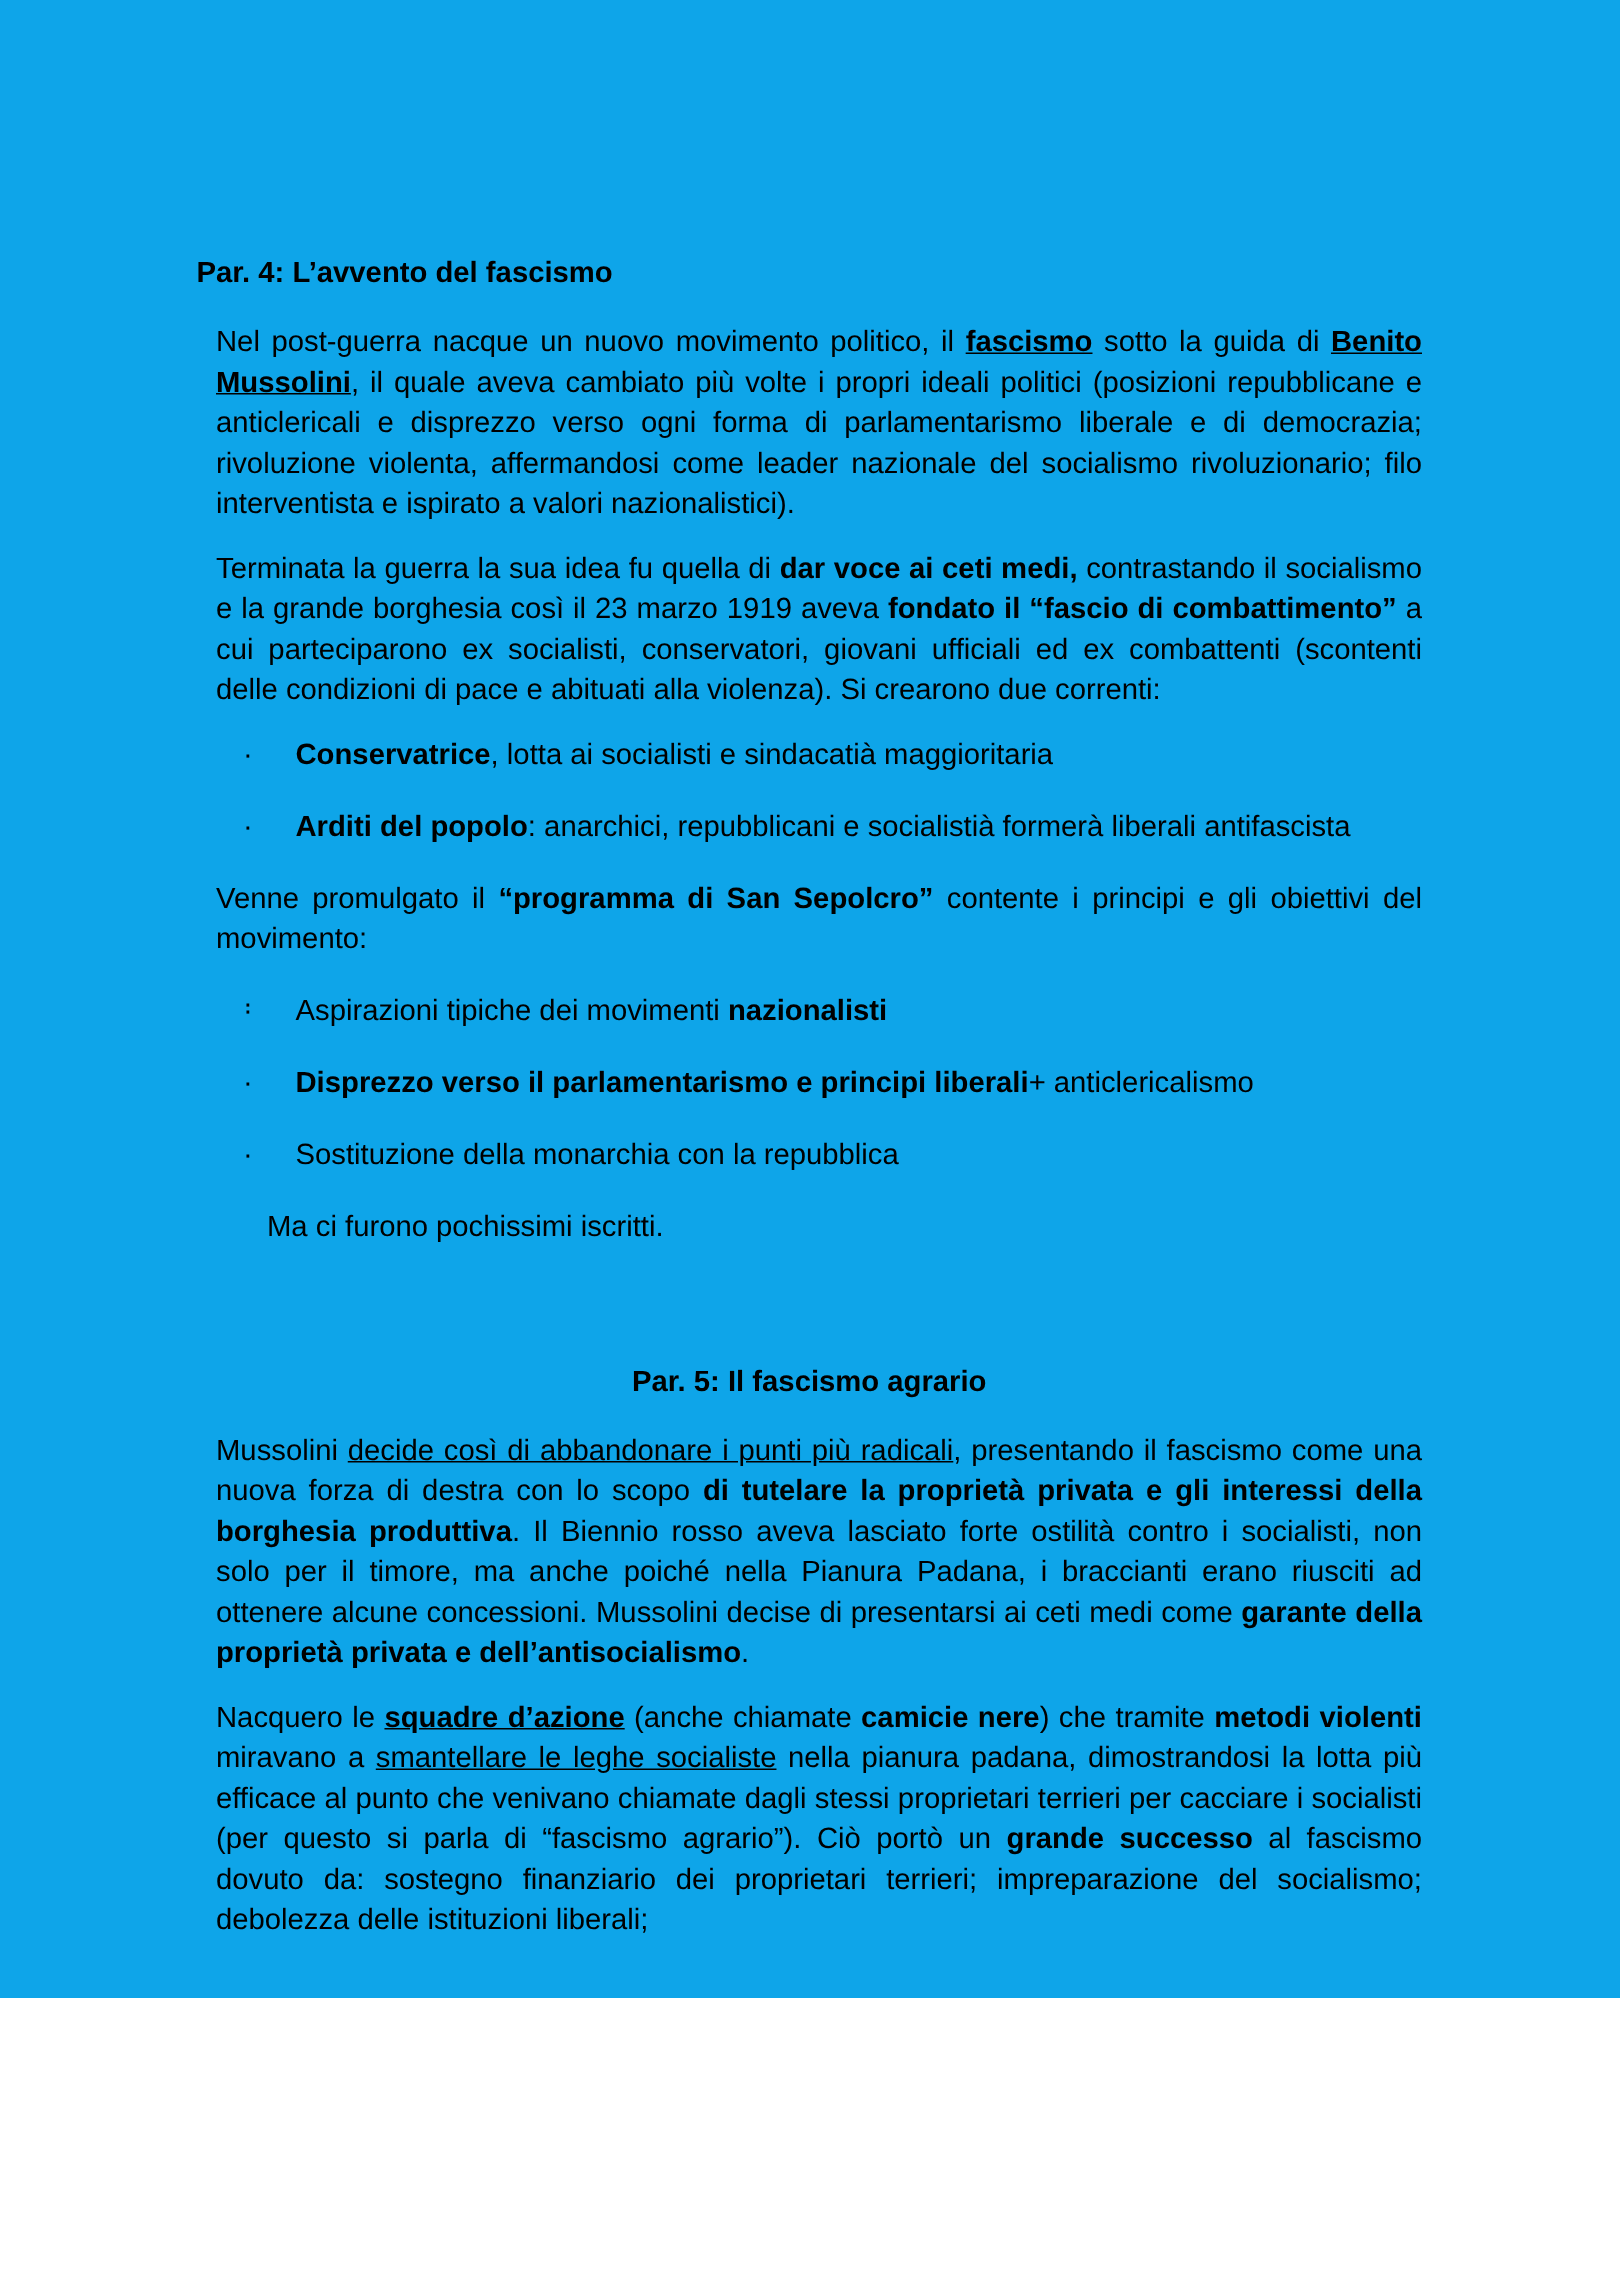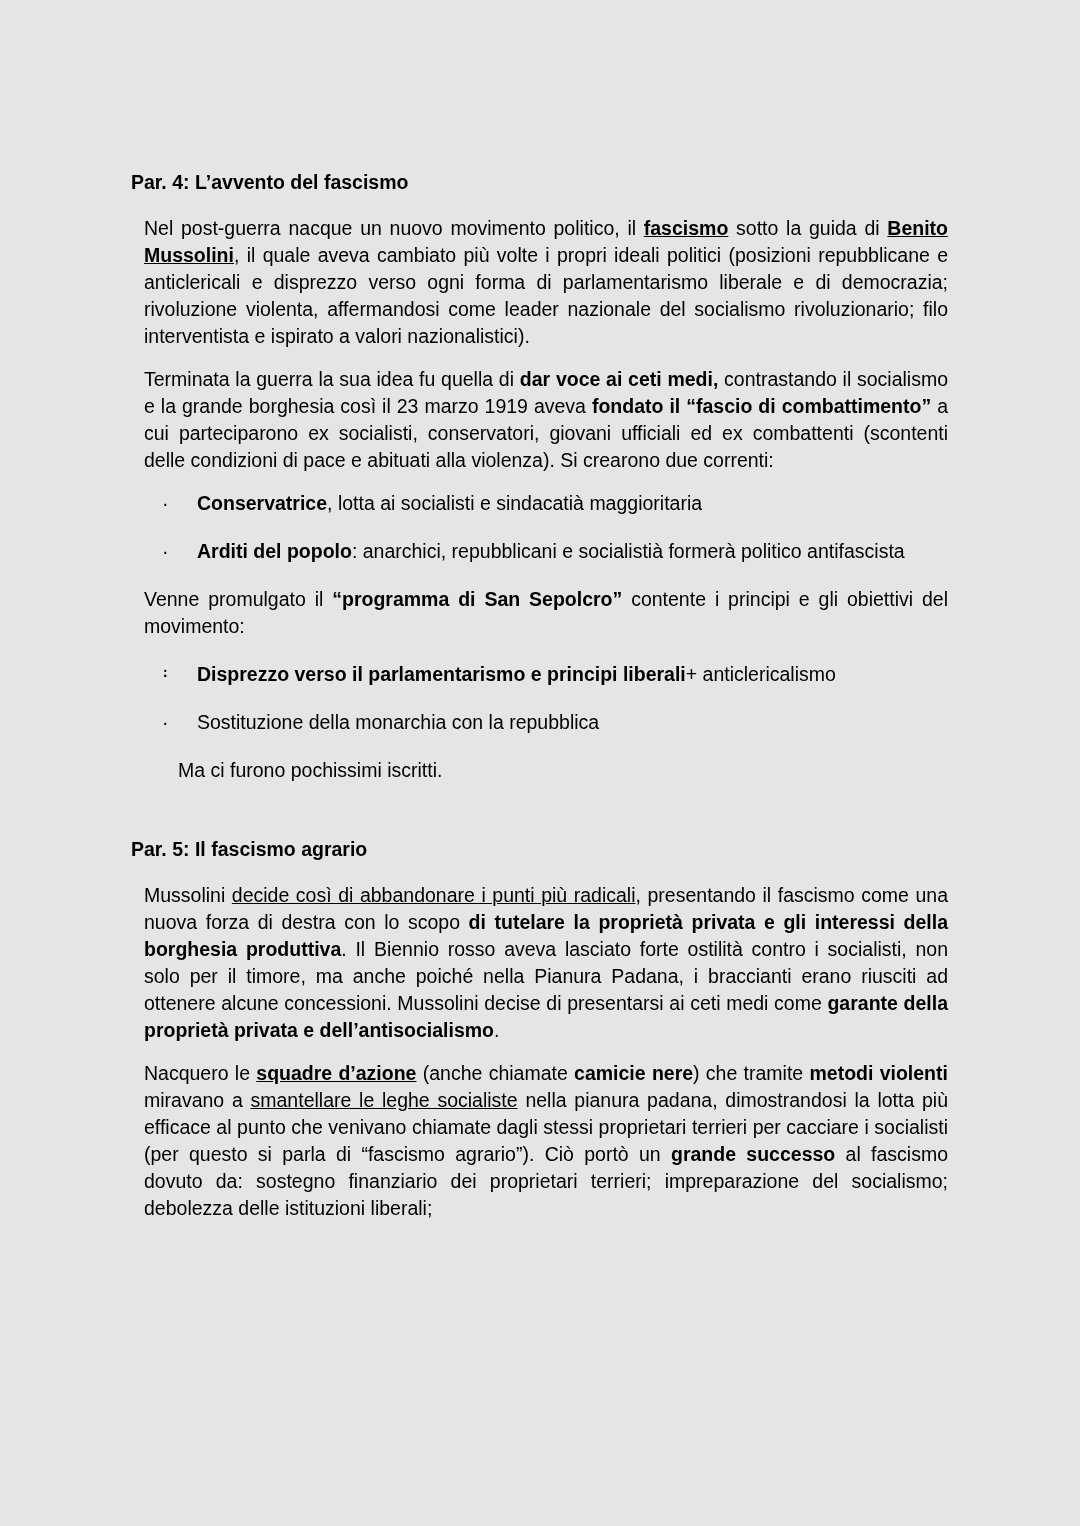--- a/index.html
+++ b/index.html
@@ -3,38 +3,39 @@
 <meta charset="utf-8">
 <style>
   html, body {
     margin: 0;
     padding: 0;
     background: #ffffff;
   }
   .page {
     position: relative;
     width: 1080px;
-    height: 1526px;
+    height: 1332px;
     box-sizing: border-box;
-    background: #e5e5e5;
+    background: #0ea5e9;
     color: #000000;
     font-family: "Liberation Sans", sans-serif;
     font-size: 19.5px;
     line-height: 27px;
     padding: 169px 132px 0 131px;
     overflow: hidden;
   }
   .heading {
     font-weight: bold;
     font-size: 19.5px;
     line-height: 27px;
     margin: 0 0 19px 0;
   }
   .heading-spaced {
-    margin-top: 52px;
+    margin-top: 76px;
+    text-align: center;
   }
   .para {
     margin: 0 0 16px 13px;
     text-align: justify;
   }
   .bullet {
     position: relative;
     margin: 0 0 21px 0;
     padding-left: 66px;
     text-align: justify;
@@ -59,31 +60,32 @@
 
   <p class="para"><span>Terminata la guerra la sua idea fu quella di </span><span style="font-weight: bold;">dar voce ai ceti medi,</span><span> contrastando il socialismo e la grande borghesia così il 23 marzo 1919 aveva </span><span style="font-weight: bold;">fondato il “fascio di combattimento”</span><span> a cui parteciparono ex socialisti, conservatori, giovani ufficiali ed ex combattenti (scontenti delle condizioni di pace e abituati alla violenza). Si crearono due correnti:</span></p>
 
   <div class="bullet">
     <span class="bullet-marker">·</span>
     <span><span style="font-weight: bold;">Conservatrice</span><span>, lotta ai socialisti e sindacatià maggioritaria</span></span>
   </div>
 
   <div class="bullet">
     <span class="bullet-marker">·</span>
-    <span><span style="font-weight: bold;">Arditi del popolo</span><span>: anarchici, repubblicani e socialistià formerà politico antifascista</span></span>
+    <span><span style="font-weight: bold;">Arditi del popolo</span><span>: anarchici, repubblicani e socialistià formerà liberali antifascista</span></span>
   </div>
 
   <p class="para"><span>Venne promulgato il </span><span style="font-weight: bold;">“programma di San Sepolcro”</span><span> contente i principi e gli obiettivi del movimento:</span></p>
 
   <div class="bullet">
     <span class="bullet-marker">·</span>
   </div>
 
   <div class="bullet">
     <span class="bullet-marker">·</span>
+    <span><span>Aspirazioni tipiche dei movimenti </span><span style="font-weight: bold;">nazionalisti</span></span>
   </div>
 
   <div class="bullet">
     <span class="bullet-marker">·</span>
     <span><span style="font-weight: bold;">Disprezzo verso il parlamentarismo e principi liberali</span><span>+ anticlericalismo</span></span>
   </div>
 
   <div class="bullet">
     <span class="bullet-marker">·</span>
     <span><span>Sostituzione della monarchia con la repubblica</span></span>

